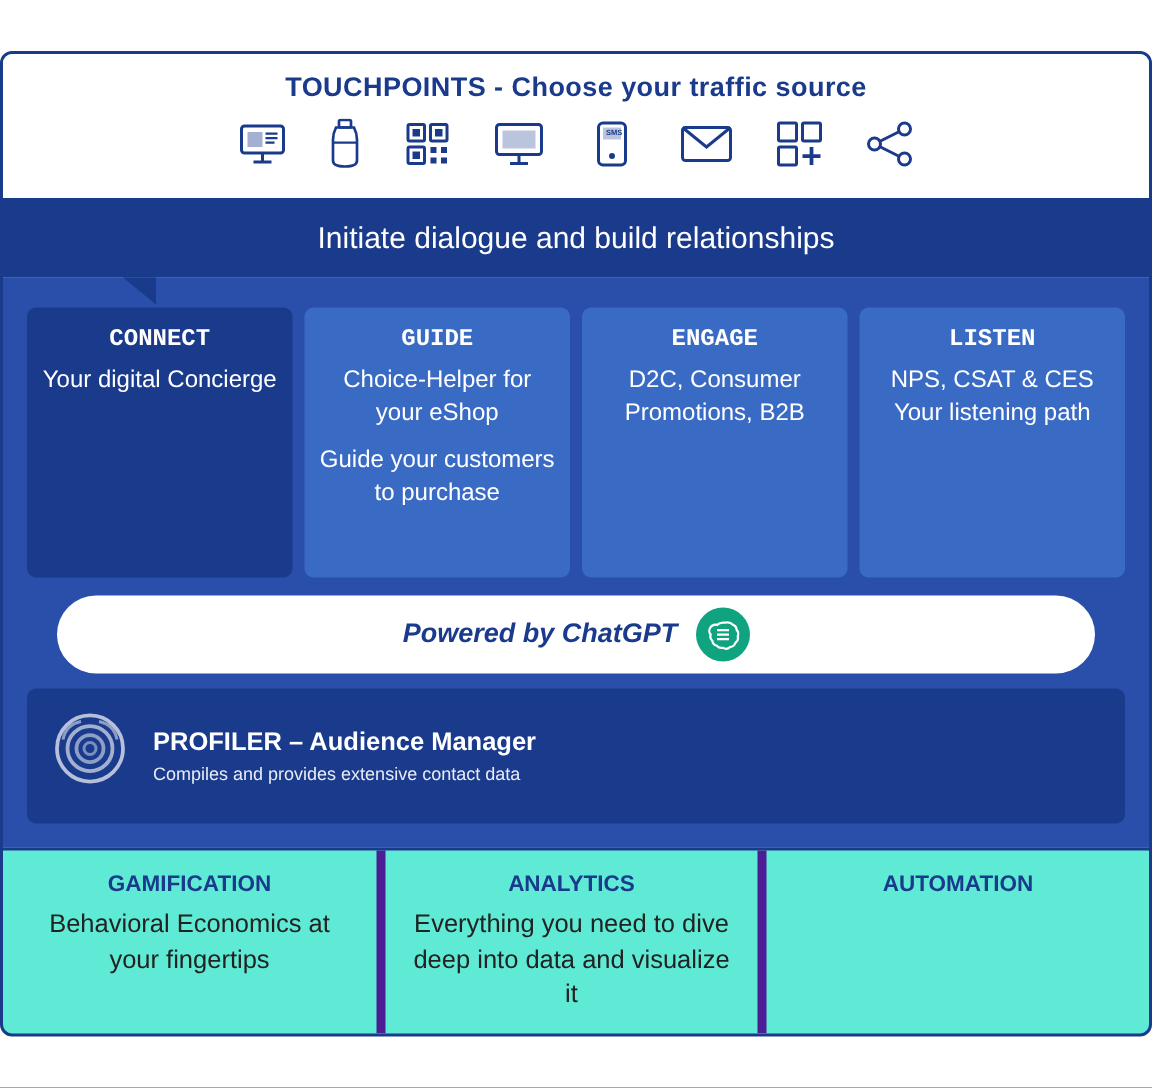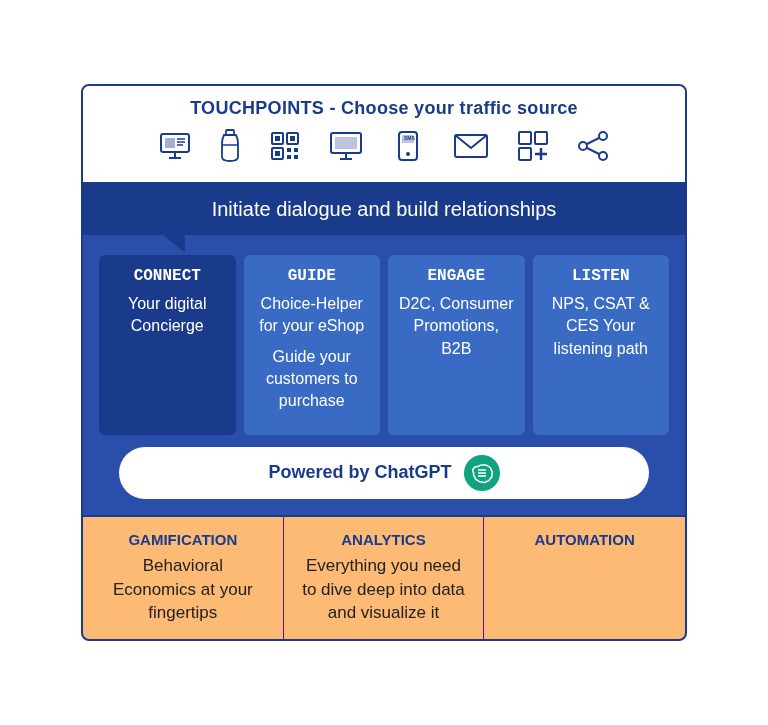--- a/index.html
+++ b/index.html
@@ -6,25 +6,25 @@
     body {
       font-family: Arial, sans-serif;
       background: #fff;
       width: 768px;
       height: 725px;
       display: flex;
       align-items: center;
       justify-content: center;
     }
     .main-container {
-      width: 606px;
+      width: 768px;
       border: 2px solid #1a3a8c;
       border-radius: 8px;
       overflow: hidden;
-      background: #fdba74;
+      background: #5eead4;
     }
 
     
     .touchpoints-section {
       background: #fff;
       border-bottom: 2px solid #1a3a8c;
       padding: 12px 16px 14px;
       text-align: center;
     }
     .touchpoints-title {
@@ -108,20 +108,21 @@
     
     .chatgpt-bar {
       background: #fff;
       border-radius: 30px;
       display: flex;
       align-items: center;
       justify-content: center;
       gap: 12px;
       padding: 8px 20px;
       margin: 0 20px;
+      font-style: italic;
     }
     .chatgpt-label {
       font-size: 18px;
       font-weight: bold;
       color: #1a3a8c;
     }
     .chatgpt-logo {
       width: 36px;
       height: 36px;
       background: #10a37f;
@@ -164,21 +165,21 @@
 
     
     .bottom-section {
       display: grid;
       grid-template-columns: 1fr 1fr 1fr;
       border-top: 2px solid #1a3a8c;
     }
     .bottom-card {
       padding: 14px 16px;
       text-align: center;
-      border-right: 1px solid #4c1d95;
+      border-right: 6px solid #4c1d95;
     }
     .bottom-card:last-child {
       border-right: none;
     }
     .bottom-title {
       font-size: 15px;
       font-weight: bold;
       color: #1a3a8c;
       text-transform: uppercase;
       margin-bottom: 6px;
@@ -316,20 +317,37 @@
       <div class="chatgpt-logo">
         <svg width="22" height="22" viewBox="0 0 22 22" fill="none" xmlns="http://www.w3.org/2000/svg">
           <path d="M11 3C9.5 3 8.1 3.6 7 4.6C5.3 4.2 3.4 5 2.5 6.5C1.5 8 1.8 10 2.8 11C2.3 12.5 2.7 14.2 3.9 15.2C4.1 16.8 5.3 18.1 6.9 18.5C7.9 19.7 9.4 20.2 11 19.9C12.5 20.8 14.4 20.6 15.7 19.4C17.4 19.2 18.8 18 19.3 16.5C20.7 15.6 21.3 13.8 20.8 12.2C21.5 10.8 21.2 9 20.1 7.9C20 6.3 18.9 4.9 17.4 4.4C16.4 3.3 14.9 2.8 13.5 3C12.7 3.1 11.8 3 11 3Z" stroke="white" stroke-width="1.5" fill="none"></path>
           <line x1="7" y1="14" x2="15" y2="14" stroke="white" stroke-width="1.5"></line>
           <line x1="7" y1="11" x2="15" y2="11" stroke="white" stroke-width="1.5"></line>
           <line x1="7" y1="8" x2="15" y2="8" stroke="white" stroke-width="1.5"></line>
         </svg>
       </div>
     </div>
 
+    <div class="profiler-section">
+      <div class="profiler-icon">
+        <svg width="52" height="52" viewBox="0 0 52 52" fill="none" xmlns="http://www.w3.org/2000/svg">
+          <circle cx="26" cy="26" r="22" stroke="white" stroke-width="2.5" fill="none" opacity="0.8"></circle>
+          <circle cx="26" cy="26" r="15" stroke="white" stroke-width="2.5" fill="none" opacity="0.7"></circle>
+          <circle cx="26" cy="26" r="9" stroke="white" stroke-width="2.5" fill="none" opacity="0.6"></circle>
+          <circle cx="26" cy="26" r="4" stroke="white" stroke-width="2" fill="none" opacity="0.5"></circle>
+
+          <path d="M8 20 Q10 10 20 8" stroke="white" stroke-width="2" fill="none" opacity="0.6"></path>
+          <path d="M44 20 Q42 10 32 8" stroke="white" stroke-width="2" fill="none" opacity="0.6"></path>
+        </svg>
+      </div>
+      <div class="profiler-text-area">
+        <div class="profiler-title">PROFILER – Audience Manager</div>
+        <div class="profiler-sub">Compiles and provides extensive contact data</div>
+      </div>
+    </div>
 
   </div>
 
   <div class="bottom-section">
 
     <div class="bottom-card">
       <div class="bottom-title">GAMIFICATION</div>
       <div class="bottom-text">Behavioral Economics at your fingertips</div>
     </div>
 

